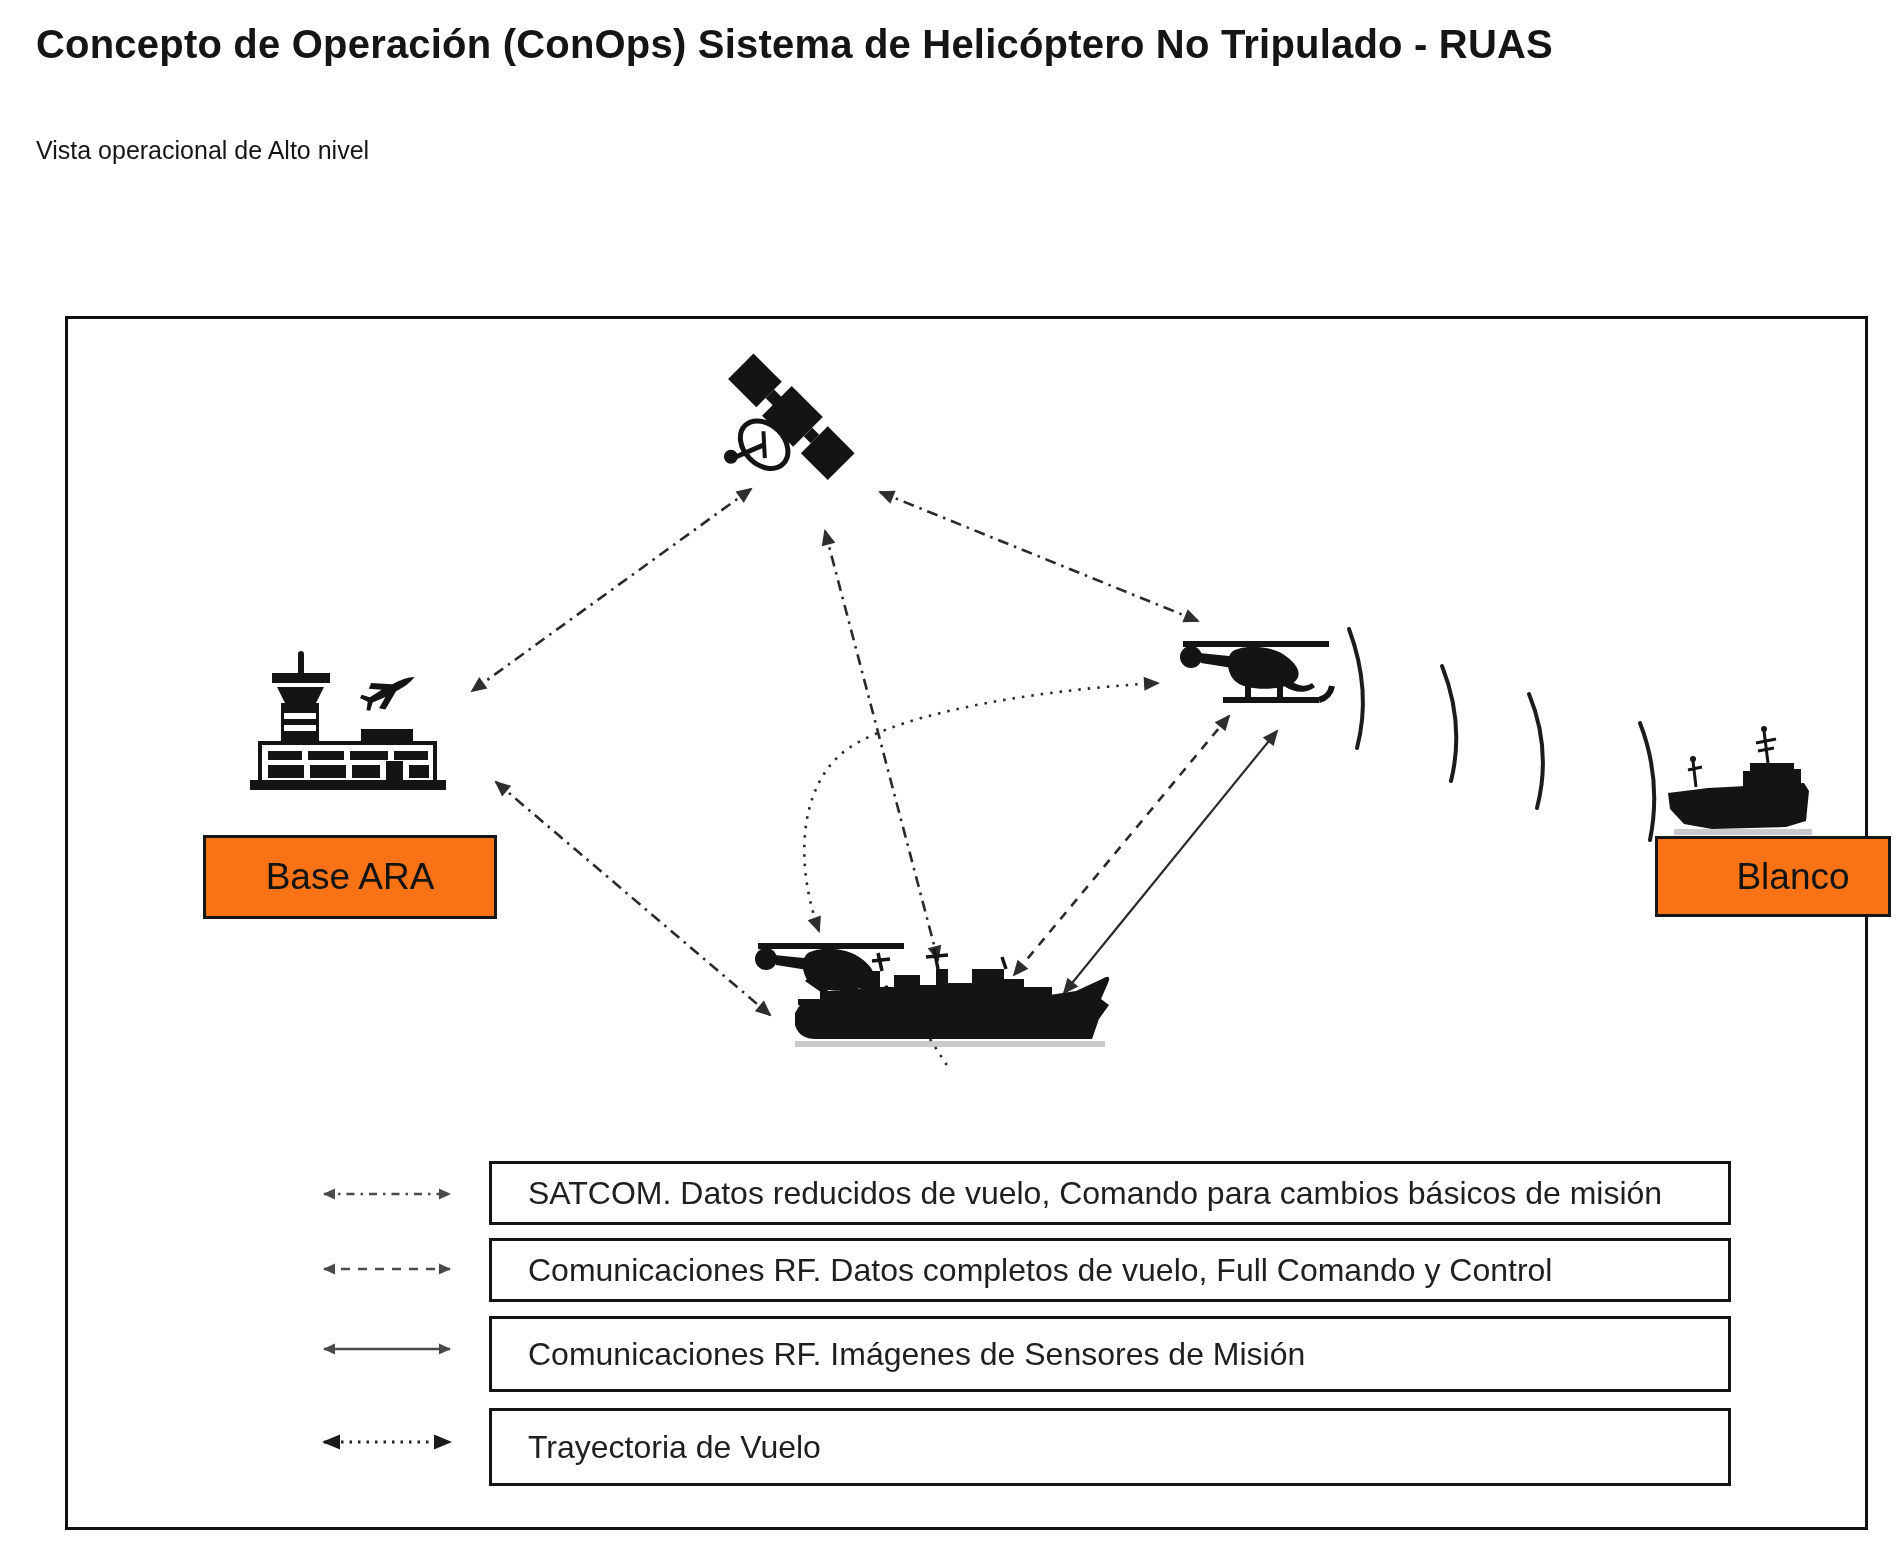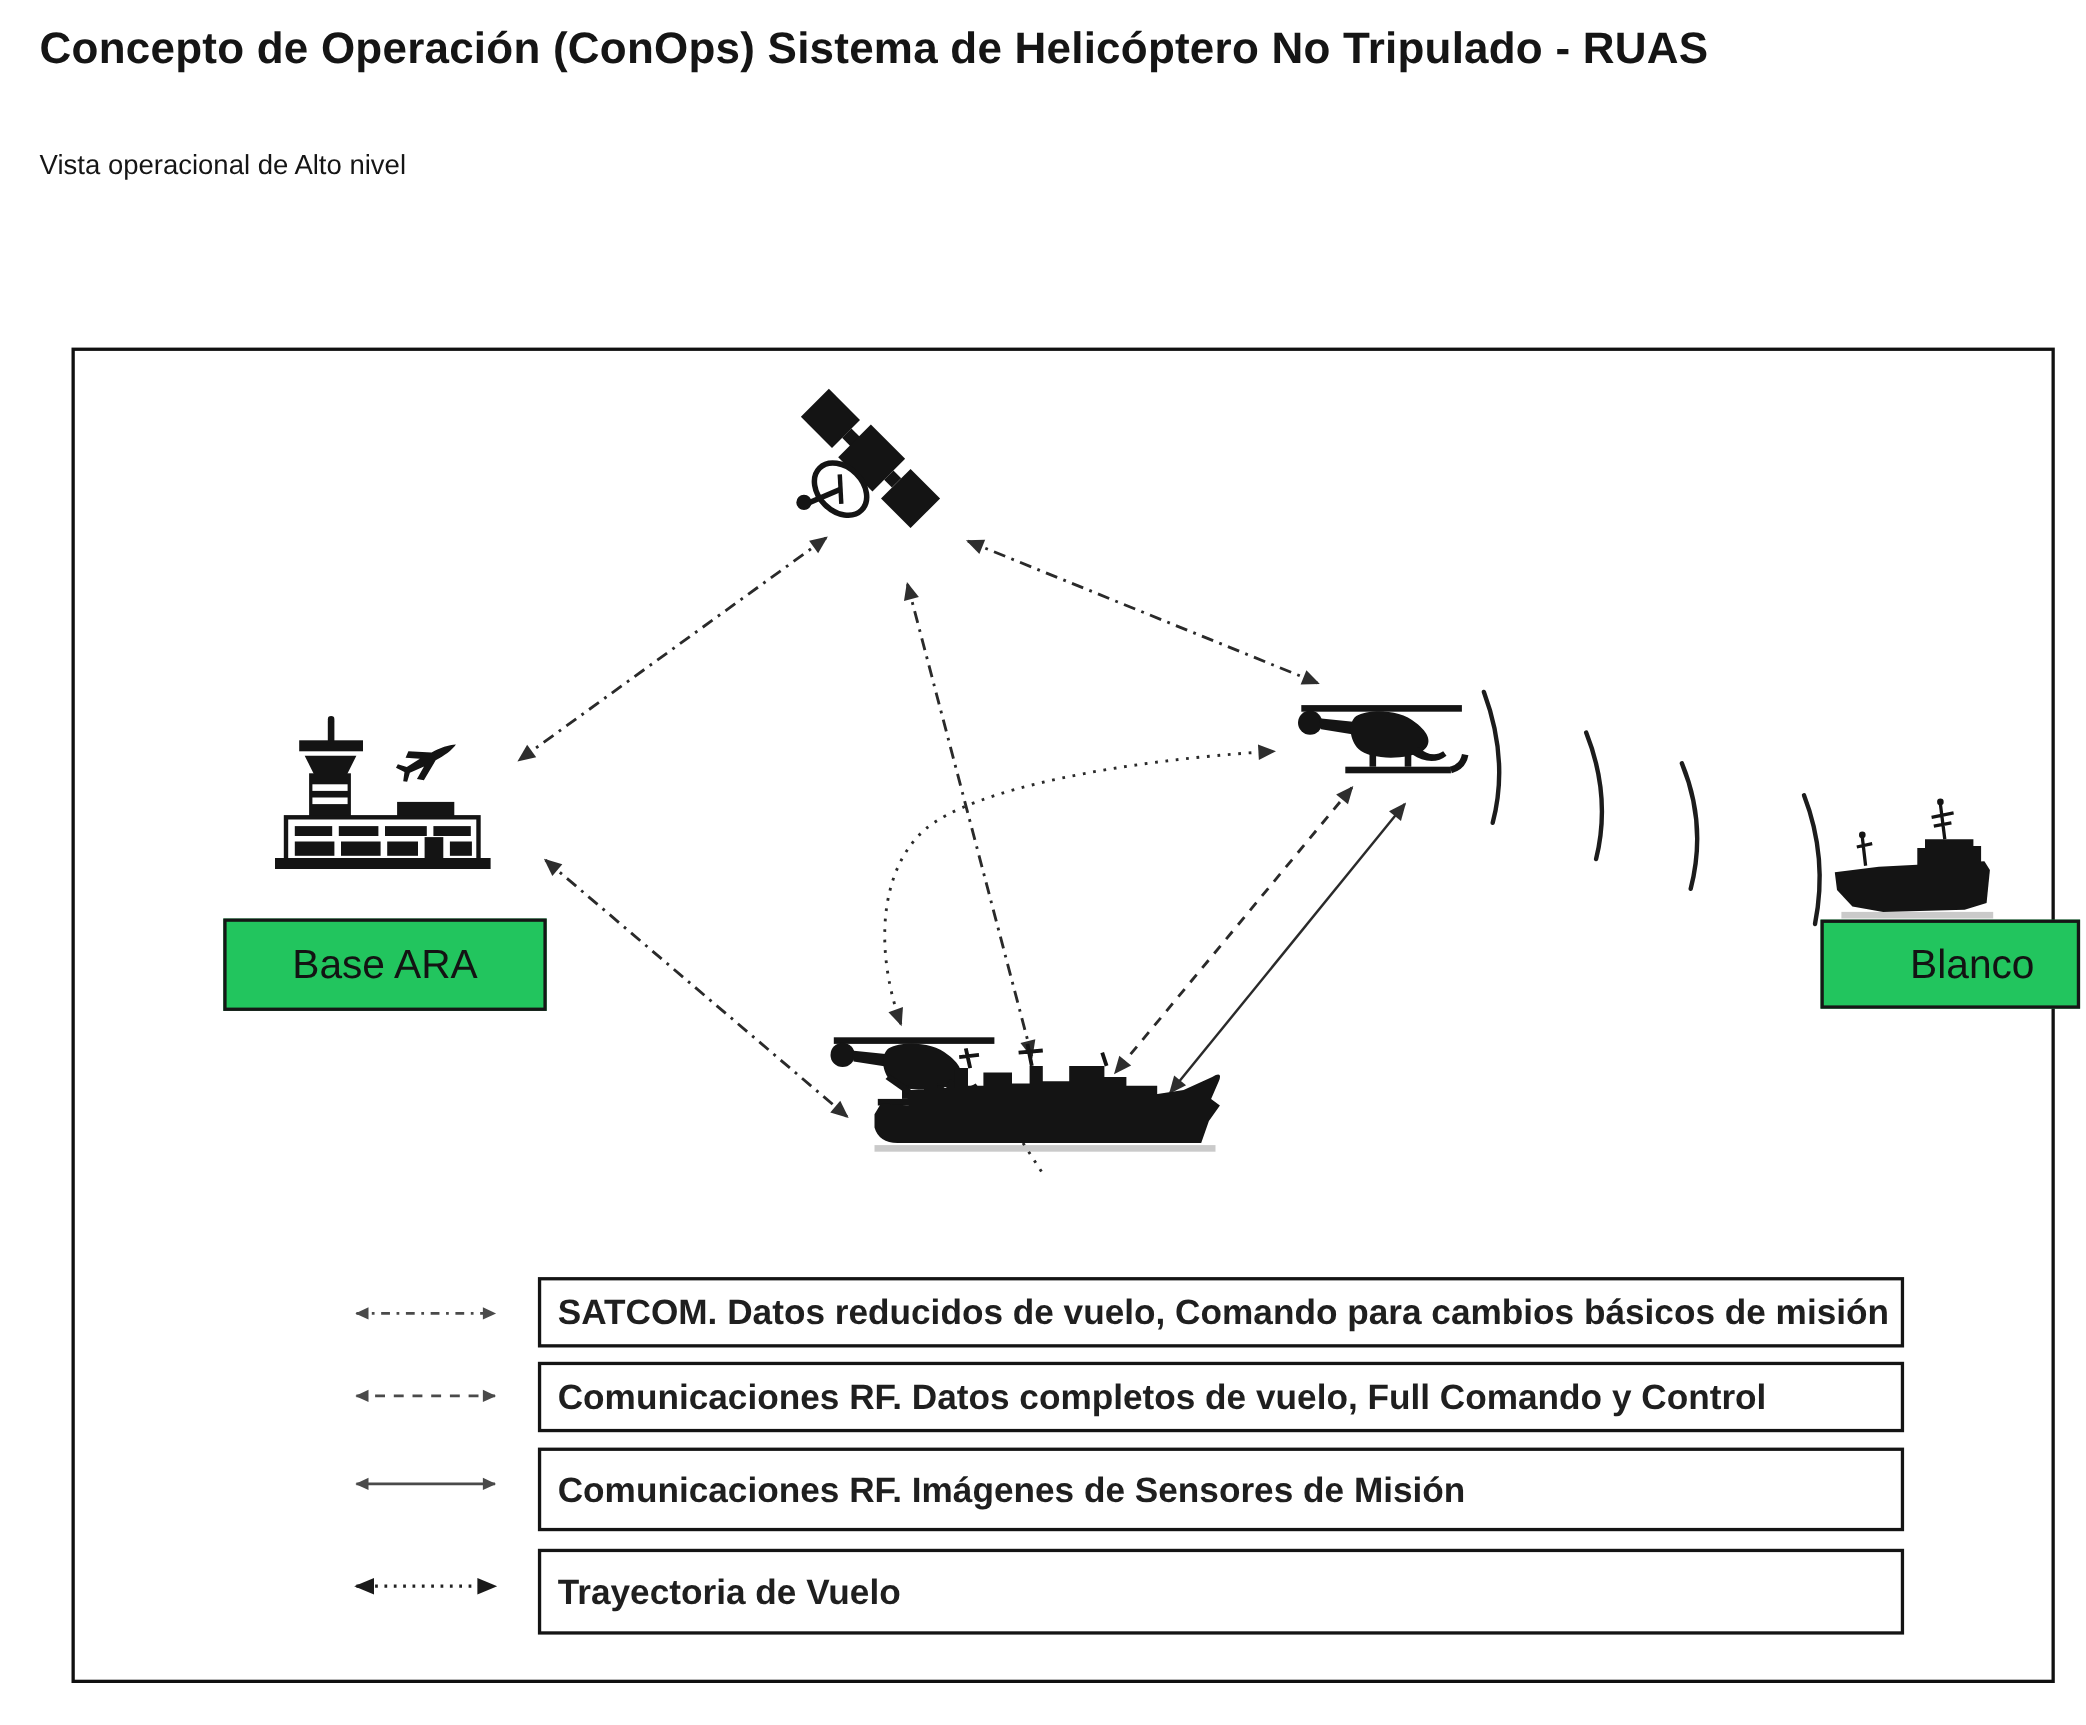--- a/index.html
+++ b/index.html
@@ -12,27 +12,27 @@
          border:3px solid #101010;background:#fff;}
   .art{position:absolute;left:0;top:0;width:1797px;height:1208px;}
   .ln{stroke:#2a2a2a;stroke-width:2.6;fill:none;}
   .dd{stroke-dasharray:11 6 2.5 6;}
   .da{stroke-dasharray:9 8;}
   .dot{stroke-dasharray:2.5 7;}
   .so{stroke-width:2.2;}
   .arc{stroke:#1c1c1c;stroke-width:4;fill:none;stroke-linecap:round;}
   .ic{fill:#141414;}
   .icstroke{stroke:#141414;fill:none;}
-  .labelbox{position:absolute;background:#22c55e;border:3px solid #161616;
+  .labelbox{position:absolute;background:#f97316;border:3px solid #161616;
             display:flex;align-items:center;justify-content:center;
             font-size:37px;color:#131313;white-space:nowrap;}
   .legendbox{position:absolute;left:421px;width:1236px;background:#fff;
              border:3px solid #141414;display:flex;align-items:center;
              font-size:32px;color:#1f1f1f;white-space:nowrap;}
-  .legendbox span{padding-left:15px;font-weight:bold;}
+  .legendbox span{padding-left:36px;}
   .legend-arrow{position:absolute;left:240px;width:160px;height:28px;}
 </style>
 </head>
 <body>
 
 <div>
 
   <div class="page-title">Concepto de Operación (ConOps) Sistema de Helicóptero No Tripulado - RUAS</div>
   <div class="page-subtitle">Vista operacional de Alto nivel</div>
 

